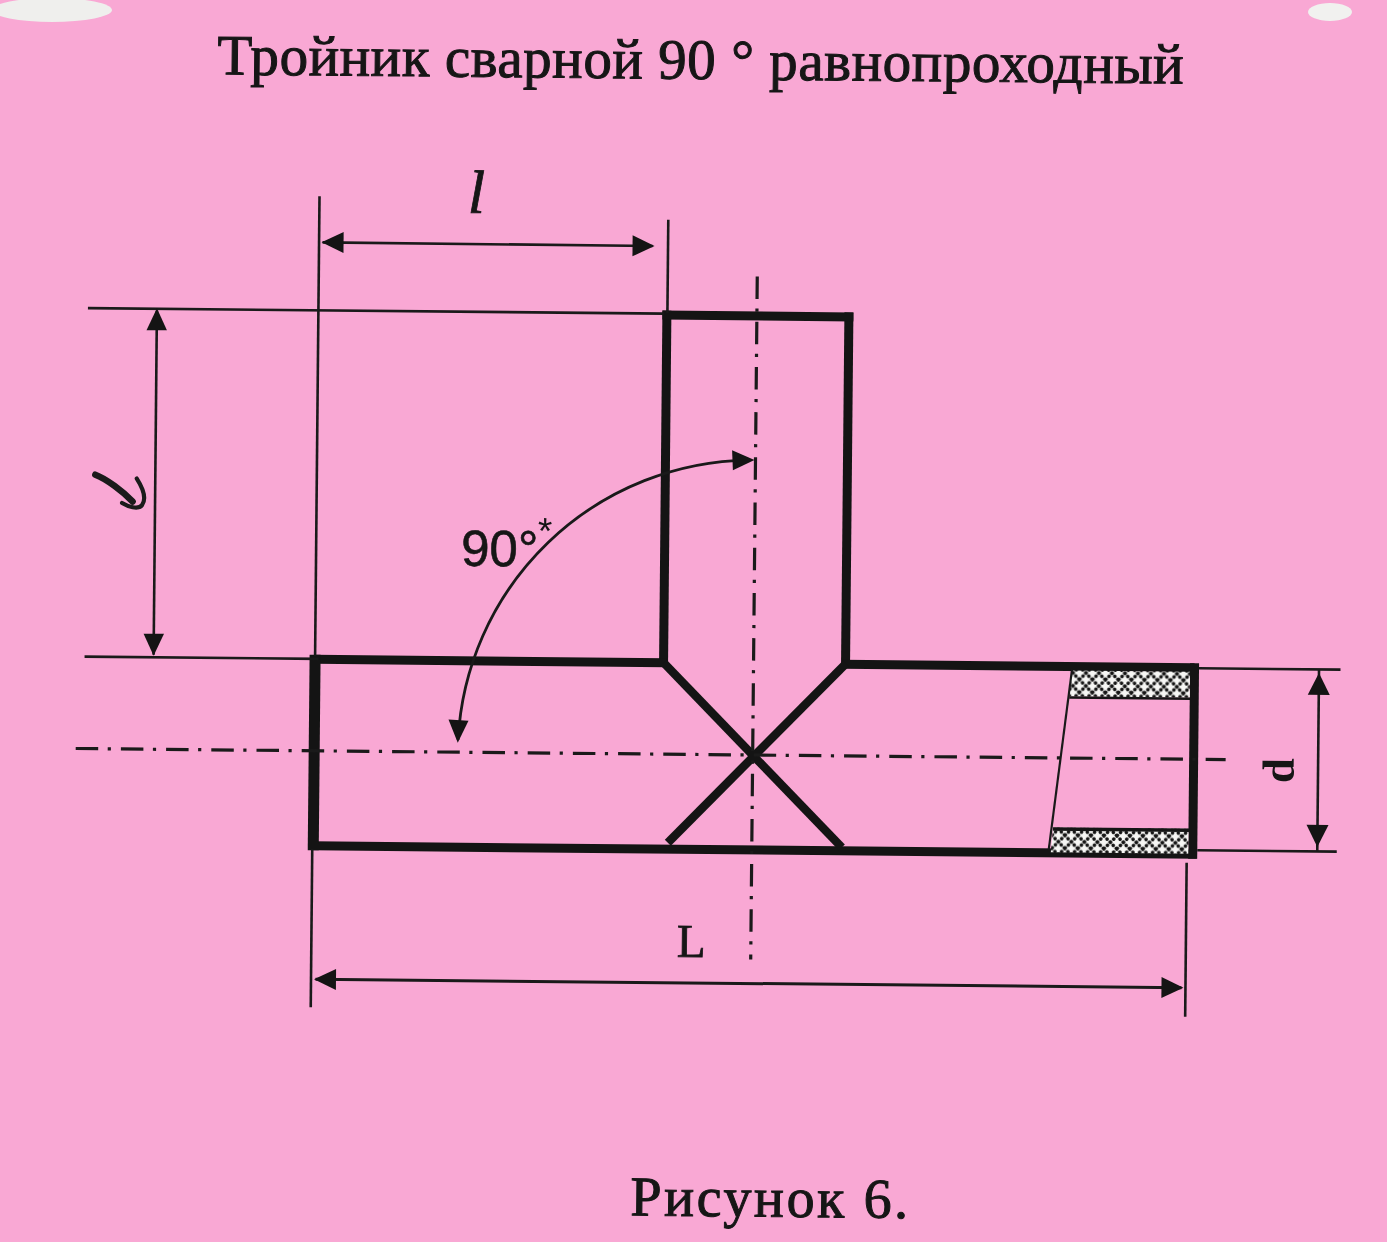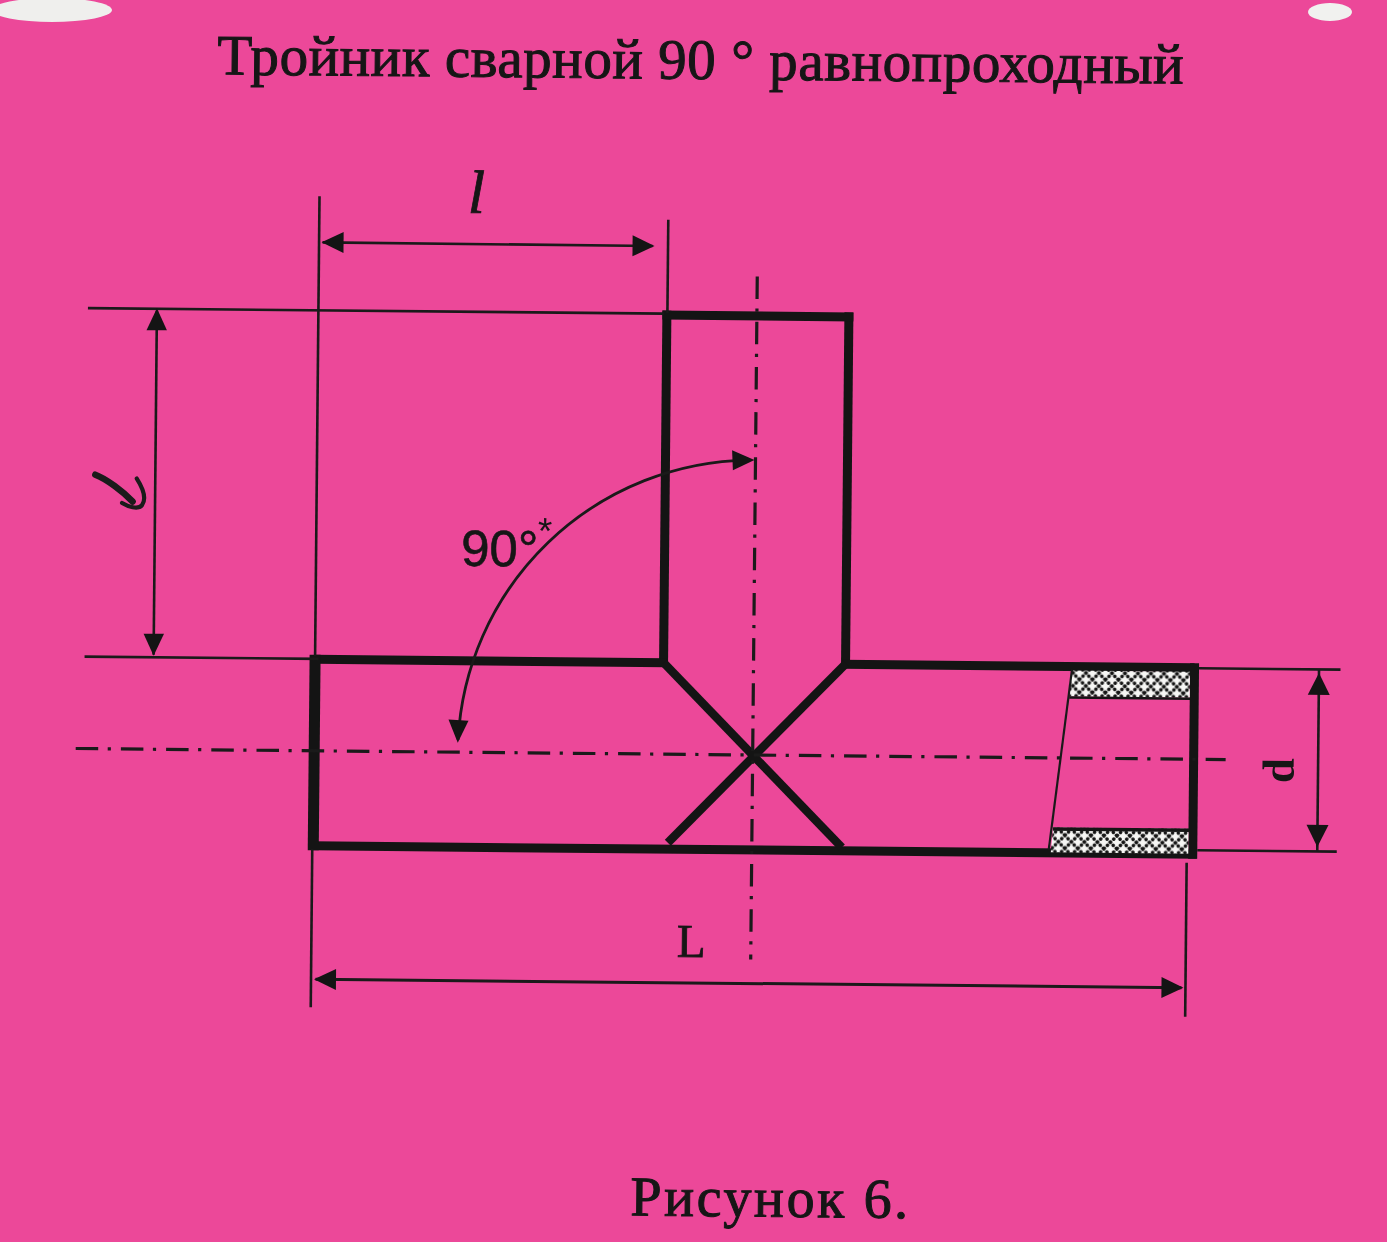--- a/index.html
+++ b/index.html
@@ -1,16 +1,16 @@
 <!DOCTYPE html>
 <html><head>
 <meta charset="utf-8">
 <style>
 html,body{margin:0;padding:0;}
-.page{position:relative;width:1387px;height:1242px;background:#ec4899;overflow:hidden;will-change:transform;}
+.page{position:relative;width:1387px;height:1242px;background:#f9a8d4;overflow:hidden;will-change:transform;}
 </style>
 </head>
 <body>
 <div class="page">
 <svg width="1387" height="1242" viewBox="0 0 1387 1242">
 <defs>
 <pattern id="xh" width="13" height="13" patternUnits="userSpaceOnUse">
   <rect width="13" height="13" fill="#f6f6f4"></rect>
   <path d="M0,0 L13,13 M13,0 L0,13" stroke="#151515" stroke-width="3.5" stroke-dasharray="0.1 4.3" stroke-linecap="round" fill="none"></path>
 </pattern>

